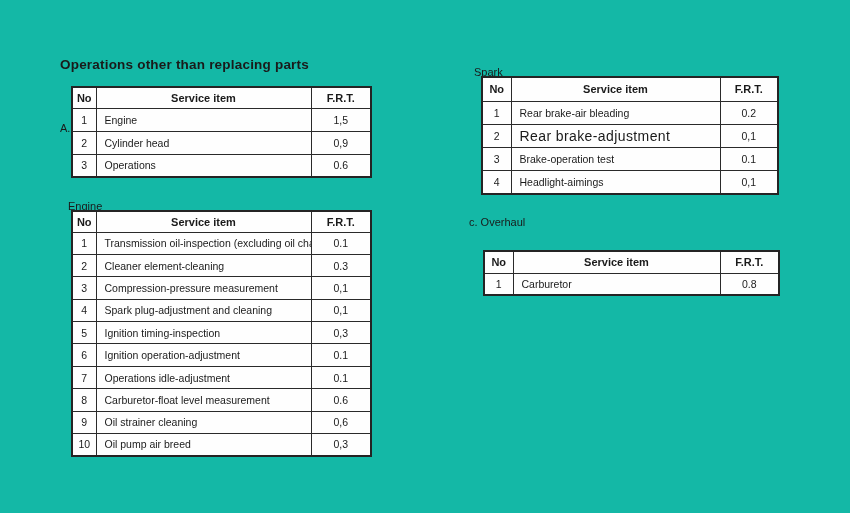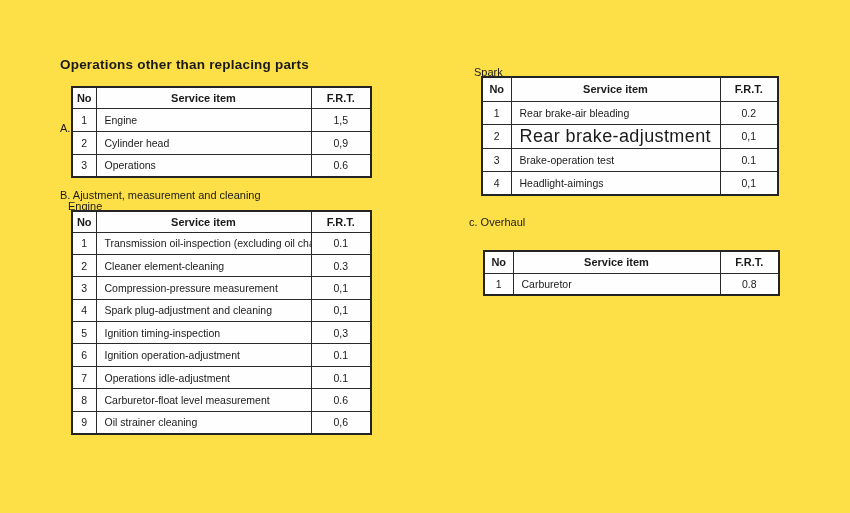--- a/index.html
+++ b/index.html
@@ -1,20 +1,20 @@
 <!DOCTYPE html>
 <html><head>
 <meta charset="utf-8">
 <style>
   html, body { margin: 0; padding: 0; background: #ffffff; }
   .page {
     position: relative;
     width: 850px;
     height: 513px;
-    background: #fde047;
+    background: #14b8a6;
     font-family: "Liberation Sans", sans-serif;
     color: #1a1a1a;
     overflow: hidden;
   }
   .doc-title {
     position: absolute;
     font-size: 13.5px;
     font-weight: bold;
     letter-spacing: 0.2px;
     white-space: nowrap;
@@ -45,21 +45,21 @@
   }
   .svc th {
     font-size: 11px;
     font-weight: bold;
     text-align: center;
     padding: 0 2px;
   }
   .svc td.no  { text-align: center; font-size: 10.5px; }
   .svc td.item{ text-align: left; font-size: 10.5px; padding-left: 8px; }
   .svc td.frt { text-align: center; font-size: 10.5px; }
-  .svc td.item-large { font-size: 18px; letter-spacing: 0.4px; }
+  .svc td.item-large { font-size: 14px; letter-spacing: 0.4px; }
 
   
   .table-a thead tr { height: 21px; }
   .table-a tbody tr { height: 23px; }
   .table-b thead tr { height: 21px; }
   .table-b tbody tr { height: 22.4px; }
   .table-frame thead tr { height: 24px; }
   .table-frame tbody tr { height: 23.2px; }
   .table-overhaul thead tr { height: 22px; }
   .table-overhaul tbody tr { height: 22px; }
@@ -98,21 +98,20 @@
         <td class="frt">0,9</td>
       </tr>
       <tr>
         <td class="no">3</td>
         <td class="item">Operations</td>
         <td class="frt">0.6</td>
       </tr>
     </tbody>
   </table>
 
-  <div class="sec-label" style="left:60px; top:189px;">B. Ajustment, measurement and cleaning</div>
   <div class="sub-label" style="left:68px; top:200px;">Engine</div>
 
   <table class="svc table-b" style="left:71px; top:210px; width:299px;">
     <colgroup>
         <col style="width:24px">
         <col style="width:215px">
         <col style="width:60px">
       </colgroup>
     <thead>
       <tr>
@@ -160,20 +159,25 @@
       <tr>
         <td class="no">8</td>
         <td class="item">Carburetor-float level measurement</td>
         <td class="frt">0.6</td>
       </tr>
       <tr>
         <td class="no">9</td>
         <td class="item">Oil strainer cleaning</td>
         <td class="frt">0,6</td>
       </tr>
+      <tr>
+        <td class="no">10</td>
+        <td class="item">Oil pump air breed</td>
+        <td class="frt">0,3</td>
+      </tr>
     </tbody>
   </table>
 
   <div class="sec-label" style="left:474px; top:66px;">Spark</div>
 
   <table class="svc table-frame" style="left:481px; top:76px; width:296px;">
     <colgroup>
         <col style="width:29px">
         <col style="width:209px">
         <col style="width:58px">

